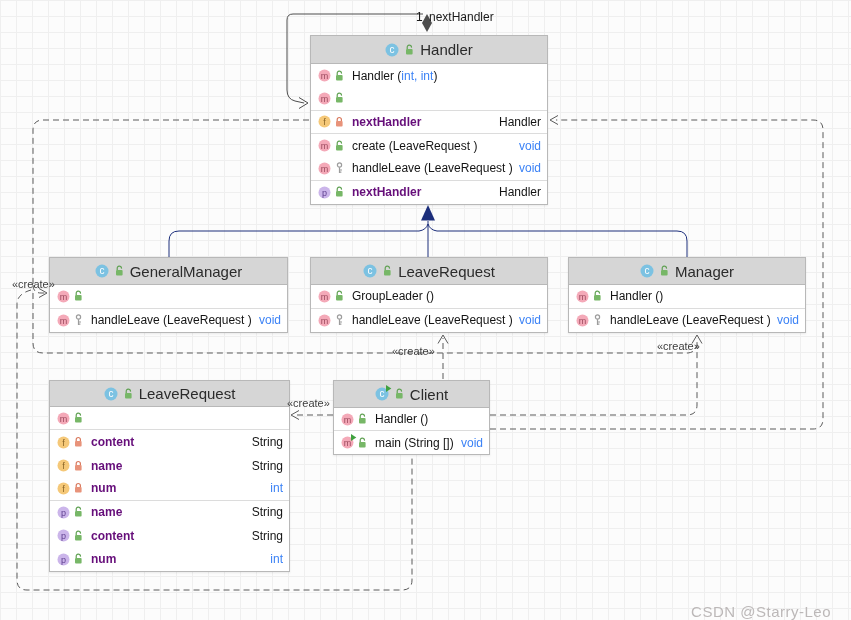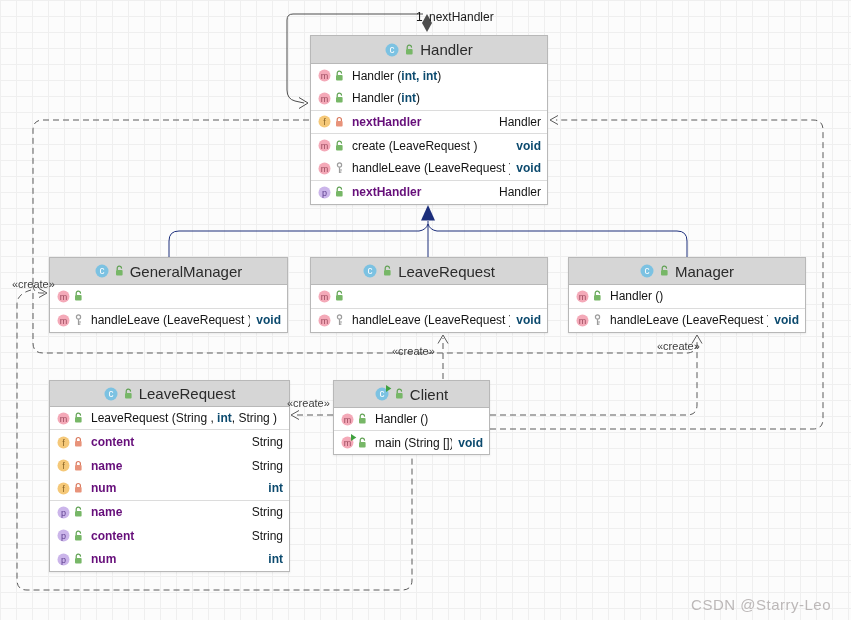--- a/index.html
+++ b/index.html
@@ -26,28 +26,28 @@
     display:flex;align-items:center;box-sizing:border-box;
     padding:0 6px 0 7px;font-size:12px;white-space:pre;
   }
   .member-row.sep{border-bottom:1px solid #dcdcdc;}
   .icon-wrap{position:relative;display:inline-flex;align-items:center;flex:0 0 auto;}
   .kind-ic{margin-right:3px;}
   .vis-ic{margin-right:7px;}
   .left-segs{flex:1 1 auto;overflow:hidden;}
   .right-segs{flex:0 0 auto;margin-left:6px;}
   .seg-n{color:#141414;margin-top:36px;}
-  .seg-k{color:#0c4a6e;font-weight:bold;}
+  .seg-k{color:#3b82f6;font-weight:normal;}
   .seg-p{color:#660e7a;font-weight:bold;}
   .edge-label{
     position:absolute;z-index:3;font-size:11px;color:#3d3d3d;line-height:12px;
   }
   .assoc-label{font-size:12px;color:#1a1a1a;line-height:13px;}
   #watermark{
-    position:absolute;right:20px;bottom:7px;z-index:4;
+    position:absolute;right:20px;bottom:0;z-index:4;
     font-size:15px;color:#bcb8b8;letter-spacing:0.5px;
   }
 </style>
 </head>
 <body>
 
 <svg id="edges" width="851" height="620">
 
   <g stroke="#1c2e7b" fill="none" stroke-width="1">
     <path d="M169,257 V241 Q169,231 179,231 H419"></path>
@@ -106,21 +106,21 @@
           </svg></span><span class="icon-wrap vis-ic"><svg width="11" height="12" viewBox="0 0 11 12">
             <path d="M3.2 5 V3.4 A2.1 2.1 0 0 1 7.4 3 L7.6 3.6" stroke="#5fa152" stroke-width="1.2" fill="none"></path>
             <rect x="2" y="5" width="6.6" height="5.6" rx="1" fill="#77b767"></rect>
           </svg></span><span class="left-segs"><span class="seg-n">Handler (</span><span class="seg-k">int, int</span><span class="seg-n">)</span></span><span class="right-segs"></span></div>
       <div class="member-row sep" style="height: 23.3333px;"><span class="icon-wrap kind-ic"><svg width="13" height="13" viewBox="0 0 13 13">
             <circle cx="6.5" cy="6.5" r="6" fill="#f4a9b8"></circle>
             <text x="6.5" y="9.9" font-size="9" text-anchor="middle" fill="#9c4a5e" font-family="Liberation Sans,sans-serif">m</text>
           </svg></span><span class="icon-wrap vis-ic"><svg width="11" height="12" viewBox="0 0 11 12">
             <path d="M3.2 5 V3.4 A2.1 2.1 0 0 1 7.4 3 L7.6 3.6" stroke="#5fa152" stroke-width="1.2" fill="none"></path>
             <rect x="2" y="5" width="6.6" height="5.6" rx="1" fill="#77b767"></rect>
-          </svg></span><span class="left-segs"><span class="seg-n">Handler (</span><span class="seg-k">int</span><span class="seg-n">)</span></span><span class="right-segs"></span></div>
+          </svg></span><span class="right-segs"></span></div>
       <div class="member-row sep" style="height: 23.3333px;"><span class="icon-wrap kind-ic"><svg width="13" height="13" viewBox="0 0 13 13">
             <circle cx="6.5" cy="6.5" r="6" fill="#f5c878"></circle>
             <text x="6.5" y="9.9" font-size="9" text-anchor="middle" fill="#8a6528" font-family="Liberation Sans,sans-serif">f</text>
           </svg></span><span class="icon-wrap vis-ic"><svg width="11" height="12" viewBox="0 0 11 12">
             <path d="M3.2 5.4 V3.6 A2.1 2.1 0 0 1 7.4 3.6 V5.4" stroke="#d97a5e" stroke-width="1.2" fill="none"></path>
             <rect x="2" y="5" width="6.6" height="5.6" rx="1" fill="#e8937a"></rect>
           </svg></span><span class="left-segs"><span class="seg-p">nextHandler</span></span><span class="right-segs"><span class="seg-n">Handler</span></span></div>
       <div class="member-row" style="height: 23.3333px;"><span class="icon-wrap kind-ic"><svg width="13" height="13" viewBox="0 0 13 13">
             <circle cx="6.5" cy="6.5" r="6" fill="#f4a9b8"></circle>
             <text x="6.5" y="9.9" font-size="9" text-anchor="middle" fill="#9c4a5e" font-family="Liberation Sans,sans-serif">m</text>
@@ -189,21 +189,21 @@
           </svg>
         </span>
         <span class="class-title">LeaveRequest</span>
       </div>
       <div class="member-row sep" style="height: 23.5px;"><span class="icon-wrap kind-ic"><svg width="13" height="13" viewBox="0 0 13 13">
             <circle cx="6.5" cy="6.5" r="6" fill="#f4a9b8"></circle>
             <text x="6.5" y="9.9" font-size="9" text-anchor="middle" fill="#9c4a5e" font-family="Liberation Sans,sans-serif">m</text>
           </svg></span><span class="icon-wrap vis-ic"><svg width="11" height="12" viewBox="0 0 11 12">
             <path d="M3.2 5 V3.4 A2.1 2.1 0 0 1 7.4 3 L7.6 3.6" stroke="#5fa152" stroke-width="1.2" fill="none"></path>
             <rect x="2" y="5" width="6.6" height="5.6" rx="1" fill="#77b767"></rect>
-          </svg></span><span class="right-segs"></span></div>
+          </svg></span><span class="left-segs"><span class="seg-n">GroupLeader ()</span></span><span class="right-segs"></span></div>
       <div class="member-row" style="height: 23.5px;"><span class="icon-wrap kind-ic"><svg width="13" height="13" viewBox="0 0 13 13">
             <circle cx="6.5" cy="6.5" r="6" fill="#f4a9b8"></circle>
             <text x="6.5" y="9.9" font-size="9" text-anchor="middle" fill="#9c4a5e" font-family="Liberation Sans,sans-serif">m</text>
           </svg></span><span class="icon-wrap vis-ic"><svg width="11" height="12" viewBox="0 0 11 12">
             <circle cx="5.5" cy="3" r="2.1" fill="none" stroke="#9c9c9c" stroke-width="1.2"></circle>
             <path d="M5.5 5.2 V11 M5.5 8 H8 M5.5 10.2 H7.4" stroke="#9c9c9c" stroke-width="1.2" fill="none"></path>
           </svg></span><span class="left-segs"><span class="seg-n">handleLeave (LeaveRequest )</span></span><span class="right-segs"><span class="seg-k">void</span></span></div>
     </div>
     <div class="class-box" style="left: 568px; top: 257px; width: 238px; height: 76px;">
       <div class="class-header" style="height: 27px;">
@@ -251,21 +251,21 @@
           </svg>
         </span>
         <span class="class-title">LeaveRequest</span>
       </div>
       <div class="member-row sep" style="height: 23.4286px;"><span class="icon-wrap kind-ic"><svg width="13" height="13" viewBox="0 0 13 13">
             <circle cx="6.5" cy="6.5" r="6" fill="#f4a9b8"></circle>
             <text x="6.5" y="9.9" font-size="9" text-anchor="middle" fill="#9c4a5e" font-family="Liberation Sans,sans-serif">m</text>
           </svg></span><span class="icon-wrap vis-ic"><svg width="11" height="12" viewBox="0 0 11 12">
             <path d="M3.2 5 V3.4 A2.1 2.1 0 0 1 7.4 3 L7.6 3.6" stroke="#5fa152" stroke-width="1.2" fill="none"></path>
             <rect x="2" y="5" width="6.6" height="5.6" rx="1" fill="#77b767"></rect>
-          </svg></span><span class="left-segs"><span class="seg-n">LeaveRequest (String , </span><span class="seg-k">int</span><span class="seg-n">, String )</span></span><span class="right-segs"></span></div>
+          </svg></span><span class="right-segs"></span></div>
       <div class="member-row" style="height: 23.4286px;"><span class="icon-wrap kind-ic"><svg width="13" height="13" viewBox="0 0 13 13">
             <circle cx="6.5" cy="6.5" r="6" fill="#f5c878"></circle>
             <text x="6.5" y="9.9" font-size="9" text-anchor="middle" fill="#8a6528" font-family="Liberation Sans,sans-serif">f</text>
           </svg></span><span class="icon-wrap vis-ic"><svg width="11" height="12" viewBox="0 0 11 12">
             <path d="M3.2 5.4 V3.6 A2.1 2.1 0 0 1 7.4 3.6 V5.4" stroke="#d97a5e" stroke-width="1.2" fill="none"></path>
             <rect x="2" y="5" width="6.6" height="5.6" rx="1" fill="#e8937a"></rect>
           </svg></span><span class="left-segs"><span class="seg-p">content</span></span><span class="right-segs"><span class="seg-n">String</span></span></div>
       <div class="member-row" style="height: 23.4286px;"><span class="icon-wrap kind-ic"><svg width="13" height="13" viewBox="0 0 13 13">
             <circle cx="6.5" cy="6.5" r="6" fill="#f5c878"></circle>
             <text x="6.5" y="9.9" font-size="9" text-anchor="middle" fill="#8a6528" font-family="Liberation Sans,sans-serif">f</text>

